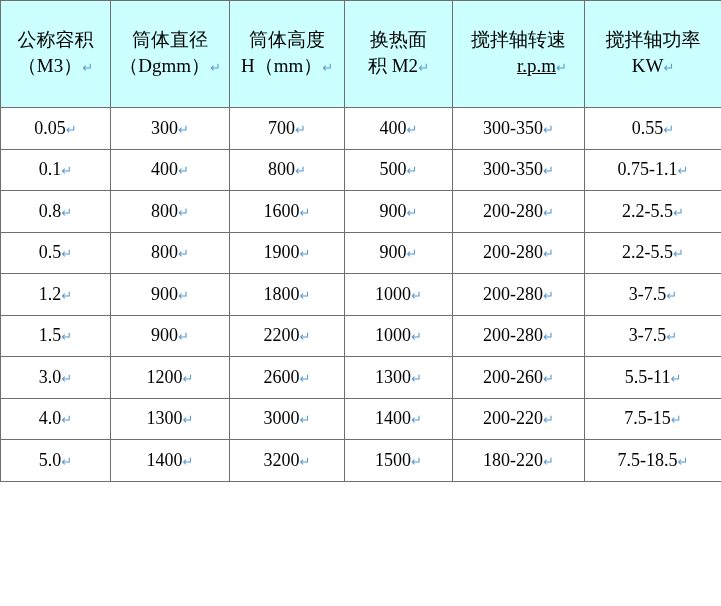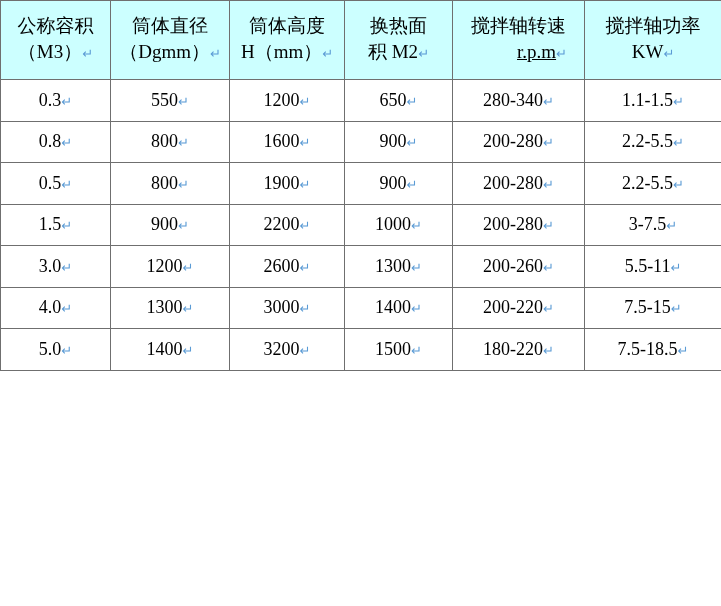--- a/index.html
+++ b/index.html
@@ -24,21 +24,21 @@
     text-align: center;
     vertical-align: middle;
     font-weight: normal;
     color: #000000;
   }
   table.spec-table thead th {
     background: #ccffff;
     font-size: 19px;
     line-height: 26px;
     height: 74px;
-    padding: 2px 4px;
+    padding: 16px 4px;
   }
   table.spec-table tbody td {
     background: #ffffff;
     font-size: 18px;
     height: 40.5px;
     padding: 0 4px;
   }
   .hdr-line {
     display: block;
     white-space: nowrap;
@@ -94,42 +94,58 @@
         <span class="hdr-line"><span class="underline-txt">r.p.m</span><span class="mark">↵</span></span>
       </th>
       <th>
         <span class="hdr-line">搅拌轴功率</span>
         <span class="hdr-line"><span>KW</span><span class="mark">↵</span></span>
       </th>
     </tr>
   </thead>
   <tbody id="table-body">
       <tr>
-        <td><span>0.3</span><span class="mark">↵</span></td>
-        <td><span>550</span><span class="mark">↵</span></td>
-        <td><span>1200</span><span class="mark">↵</span></td>
-        <td><span>650</span><span class="mark">↵</span></td>
-        <td><span>280-340</span><span class="mark">↵</span></td>
-        <td><span>1.1-1.5</span><span class="mark">↵</span></td>
+        <td><span>0.05</span><span class="mark">↵</span></td>
+        <td><span>300</span><span class="mark">↵</span></td>
+        <td><span>700</span><span class="mark">↵</span></td>
+        <td><span>400</span><span class="mark">↵</span></td>
+        <td><span>300-350</span><span class="mark">↵</span></td>
+        <td><span>0.55</span><span class="mark">↵</span></td>
+      </tr>
+      <tr>
+        <td><span>0.1</span><span class="mark">↵</span></td>
+        <td><span>400</span><span class="mark">↵</span></td>
+        <td><span>800</span><span class="mark">↵</span></td>
+        <td><span>500</span><span class="mark">↵</span></td>
+        <td><span>300-350</span><span class="mark">↵</span></td>
+        <td><span>0.75-1.1</span><span class="mark">↵</span></td>
       </tr>
       <tr>
         <td><span>0.8</span><span class="mark">↵</span></td>
         <td><span>800</span><span class="mark">↵</span></td>
         <td><span>1600</span><span class="mark">↵</span></td>
         <td><span>900</span><span class="mark">↵</span></td>
         <td><span>200-280</span><span class="mark">↵</span></td>
         <td><span>2.2-5.5</span><span class="mark">↵</span></td>
       </tr>
       <tr>
         <td><span>0.5</span><span class="mark">↵</span></td>
         <td><span>800</span><span class="mark">↵</span></td>
         <td><span>1900</span><span class="mark">↵</span></td>
         <td><span>900</span><span class="mark">↵</span></td>
         <td><span>200-280</span><span class="mark">↵</span></td>
         <td><span>2.2-5.5</span><span class="mark">↵</span></td>
+      </tr>
+      <tr>
+        <td><span>1.2</span><span class="mark">↵</span></td>
+        <td><span>900</span><span class="mark">↵</span></td>
+        <td><span>1800</span><span class="mark">↵</span></td>
+        <td><span>1000</span><span class="mark">↵</span></td>
+        <td><span>200-280</span><span class="mark">↵</span></td>
+        <td><span>3-7.5</span><span class="mark">↵</span></td>
       </tr>
       <tr>
         <td><span>1.5</span><span class="mark">↵</span></td>
         <td><span>900</span><span class="mark">↵</span></td>
         <td><span>2200</span><span class="mark">↵</span></td>
         <td><span>1000</span><span class="mark">↵</span></td>
         <td><span>200-280</span><span class="mark">↵</span></td>
         <td><span>3-7.5</span><span class="mark">↵</span></td>
       </tr>
       <tr>

